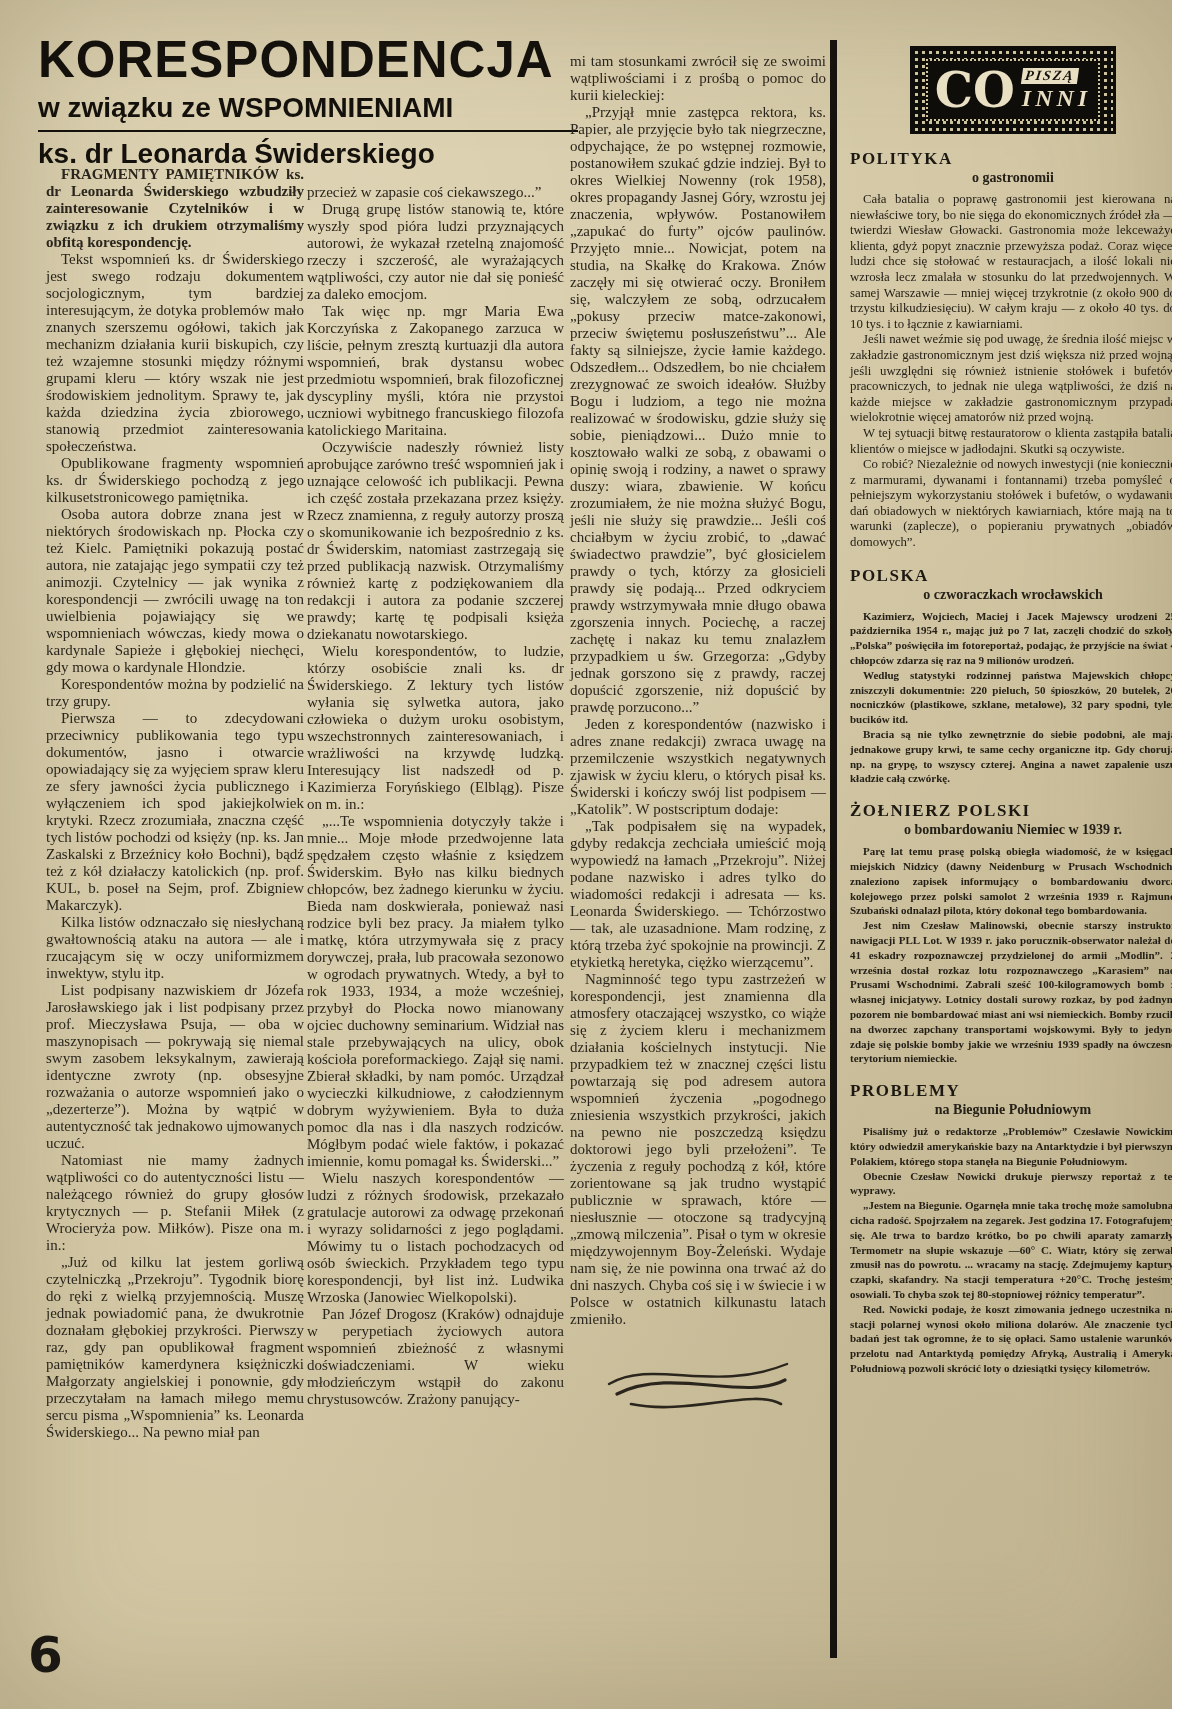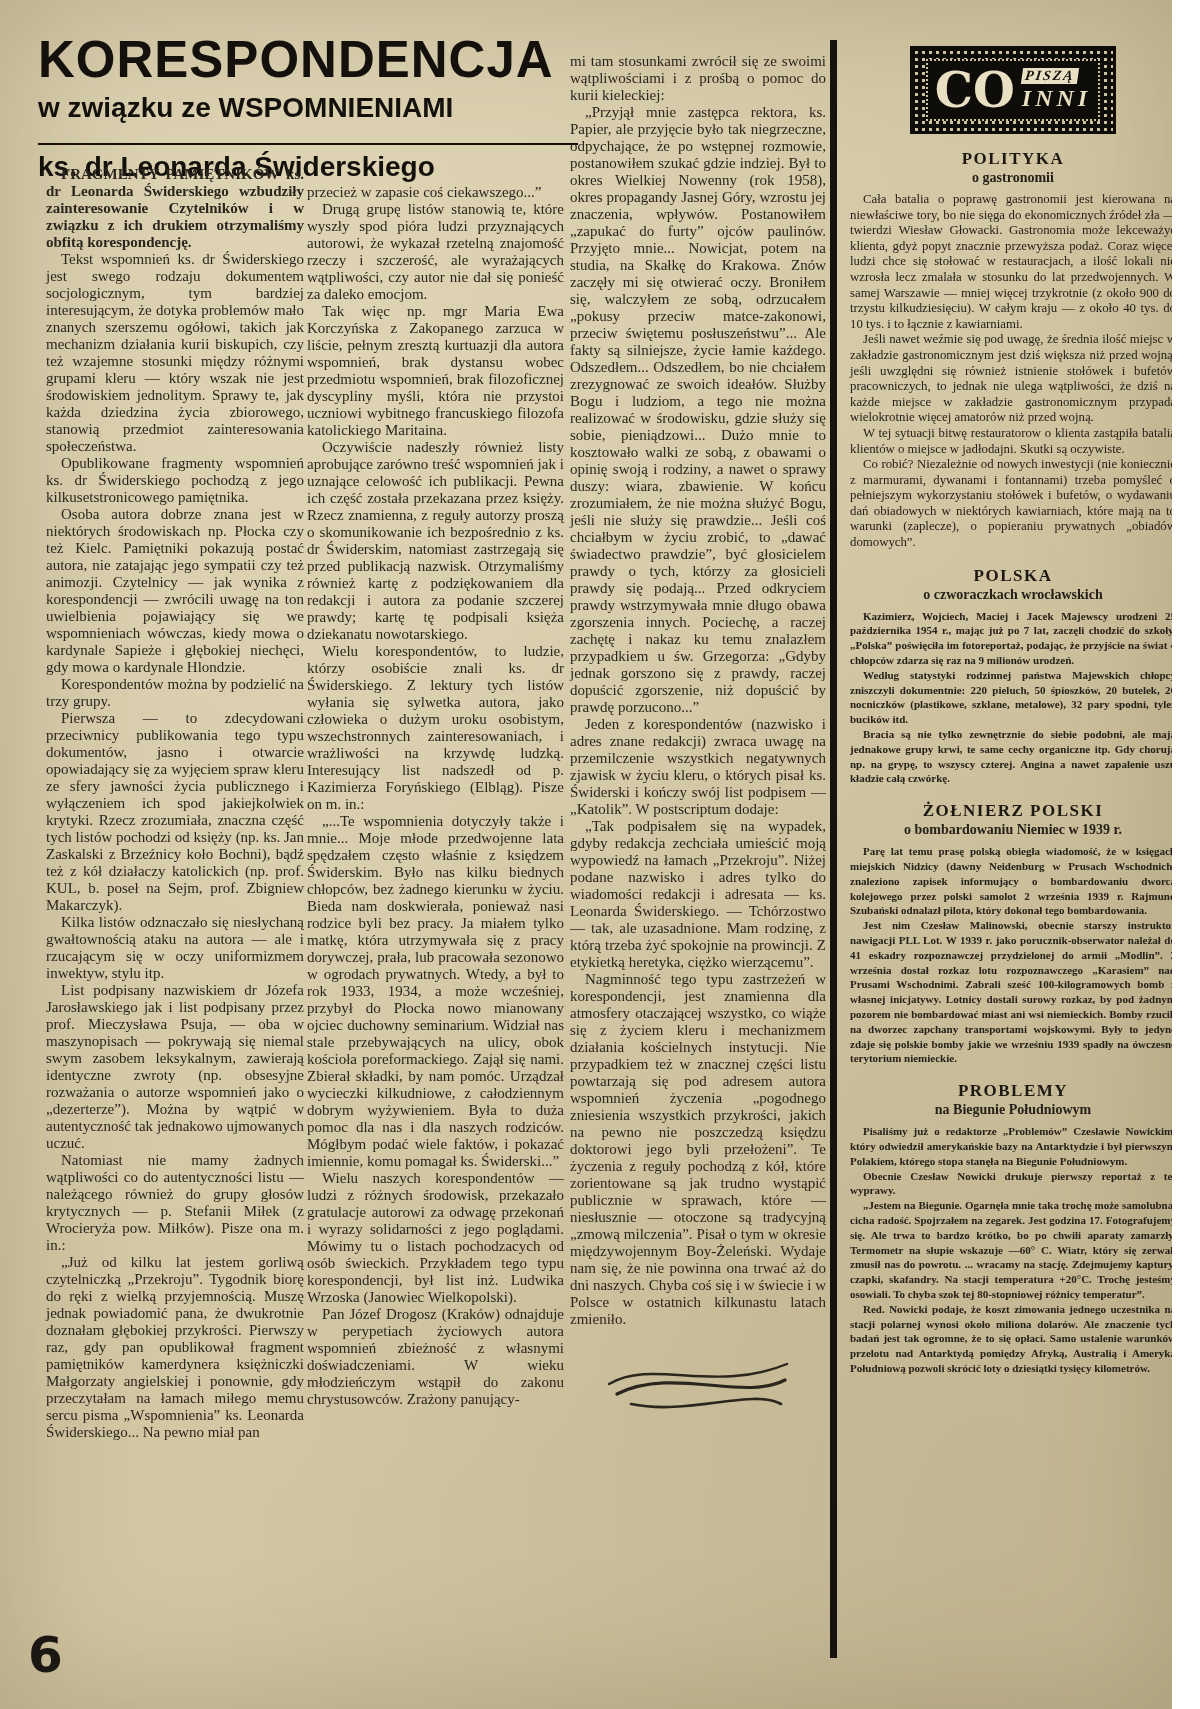--- a/index.html
+++ b/index.html
@@ -9,42 +9,42 @@
       radial-gradient(ellipse at 28% 18%, rgba(255,250,228,.28), transparent 62%),
       radial-gradient(ellipse at 85% 92%, rgba(110,92,52,.16), transparent 55%),
       #d2c6a3;
     box-shadow:inset 0 0 140px rgba(92,78,44,.28);
     font-family:"Liberation Serif", serif;
     color:#2b261d;
   }
   
   .masthead{position:absolute;left:38px;top:34px;width:540px;color:#14110c;font-family:"Liberation Sans",sans-serif;}
   .masthead h1{margin:0;font-size:51px;line-height:1.02;font-weight:bold;letter-spacing:1px;}
-  .masthead h2{margin:7px 0 0;font-size:28px;font-weight:bold;line-height:1.08;border-bottom:2px solid #14110c;padding-bottom:20px;display:block;width:100%;}
+  .masthead h2{margin:7px 0 0;font-size:28px;font-weight:bold;line-height:1.08;border-bottom:2px solid #14110c;padding-bottom:7px;display:block;width:100%;}
   .masthead h2.second{border-bottom:none;}
   
   .col{position:absolute;}
   .col p{margin:0;text-align:justify;text-indent:15px;font-size:15px;line-height:17px;}
   .col p.lead{font-weight:bold;}
   .col p.cont{text-indent:0;}
   .col1{left:38px;top:166px;width:258px;margin-left:8px;}
   .col2{left:307px;top:184px;width:257px;}
   .col3{left:570px;top:42px;width:256px;margin-top:11px;}
   .flourish{display:block;margin:26px auto 0;}
   .vrule{position:absolute;left:830px;top:40px;width:7px;height:1618px;background:#16130e;}
   
   .rightcol{position:absolute;left:850px;top:42px;width:326px;color:#262118;}
   .logo-box{position:relative;width:206px;height:88px;margin:4px auto 14px;background:#0f0d0a;}
   .logo-dots{position:absolute;inset:3px;background-image:radial-gradient(circle,#cfc49e 1.4px,transparent 1.8px);background-size:7px 7px;}
   .logo-inner{position:absolute;inset:13px 16px;background:#0f0d0a;border:2px dotted #cfc49e;display:flex;align-items:center;justify-content:center;gap:7px;}
   .logo-co{font-family:"DejaVu Serif",serif;font-weight:bold;font-size:48px;color:#e9dfc2;line-height:1;}
   .logo-right{display:flex;flex-direction:column;align-items:flex-start;gap:1px;}
   .logo-pisza{background:#e9dfc2;color:#14110c;font-weight:bold;font-style:italic;font-size:14px;padding:0 3px;letter-spacing:2px;transform:skewX(-8deg);}
   .logo-inni{color:#e9dfc2;font-weight:bold;font-style:italic;font-size:24px;letter-spacing:4px;}
-  .rightcol h3{margin:15px 0 0;text-align:center;font-size:17px;letter-spacing:1.5px;color:#1d1912;font-weight:bold;}
+  .rightcol h3{margin:15px 0 0;text-align:left;font-size:17px;letter-spacing:1.5px;color:#1d1912;font-weight:bold;}
   .rightcol h4{margin:1px 0 6px;text-align:center;font-size:14px;font-weight:bold;}
   .rightcol p{margin:0;text-align:justify;text-indent:13px;font-size:12.8px;line-height:15.6px;}
   .rightcol section.bold-text p{font-weight:bold;font-size:11px;line-height:14.8px;}
   .pagenum{position:absolute;left:28px;top:1626px;font-family:"DejaVu Sans",sans-serif;font-weight:bold;font-size:50px;color:#1b1712;}
 </style>
 </head>
 <body>
 
 <div class="page">
 

